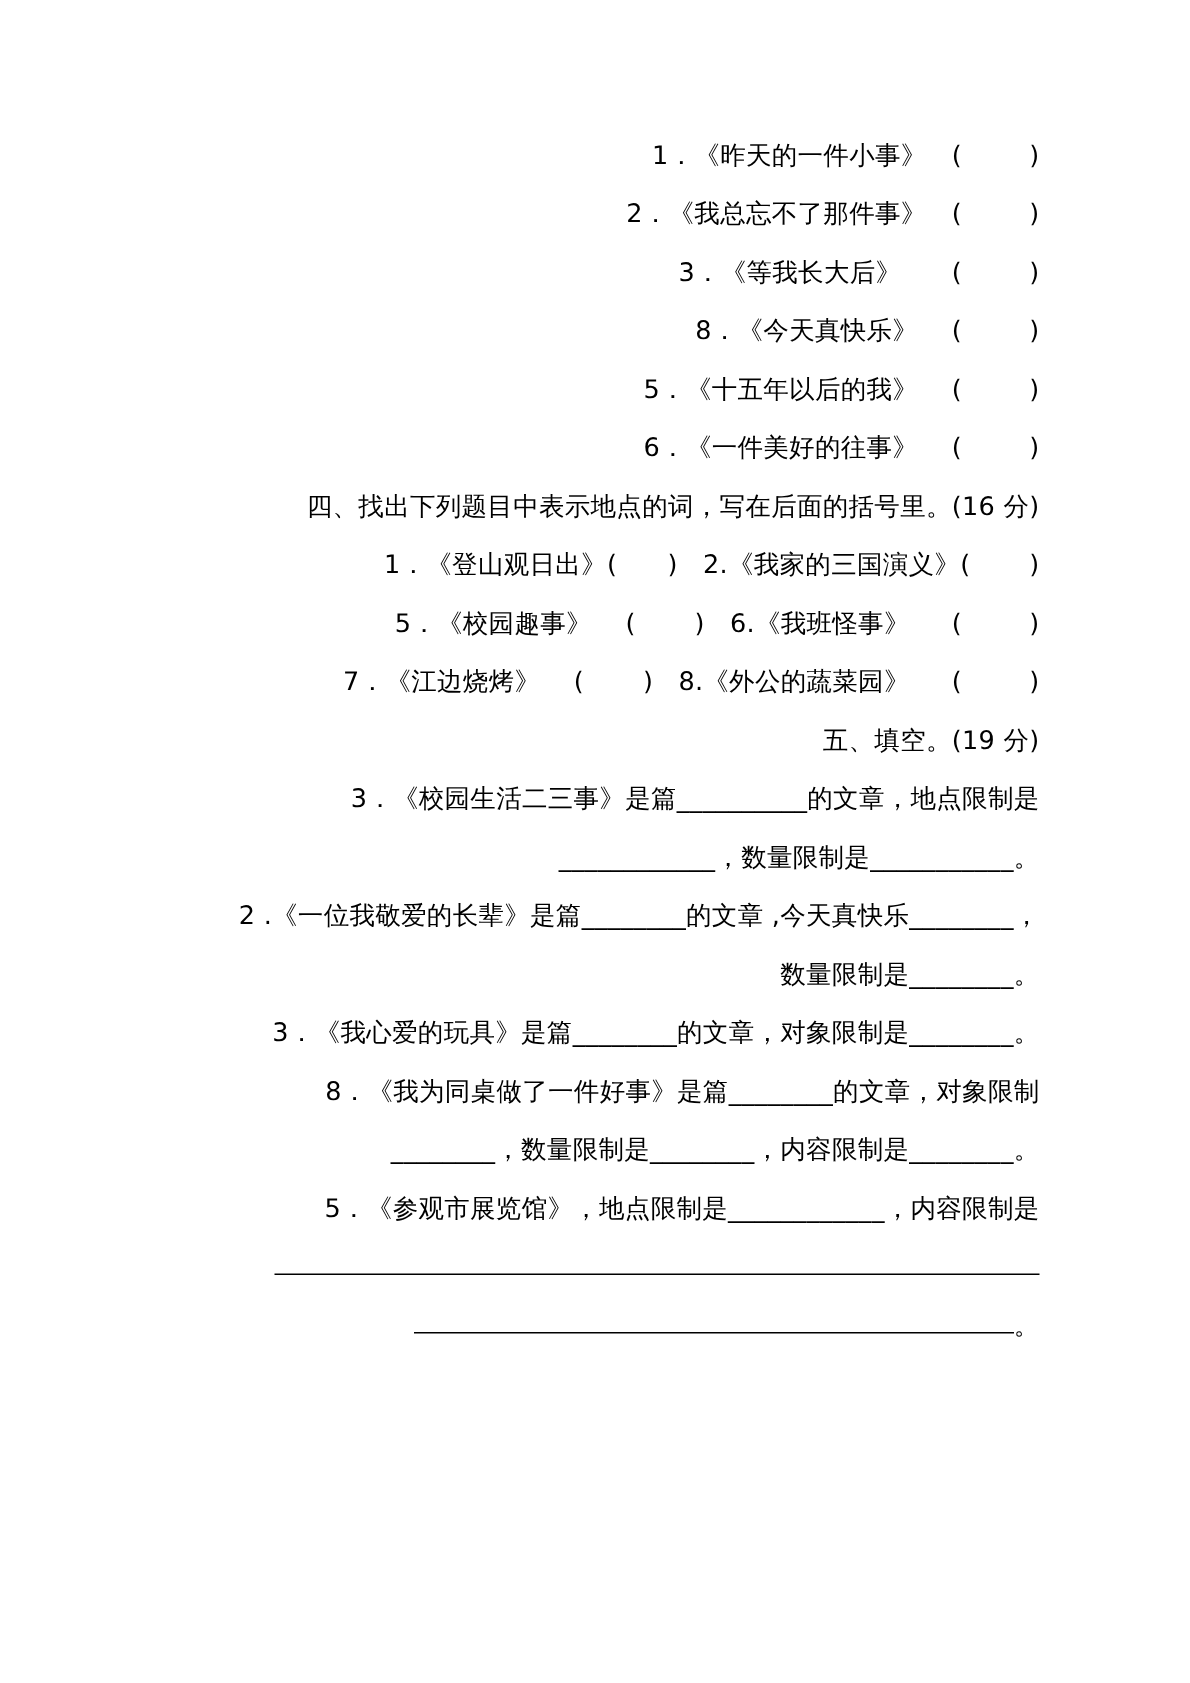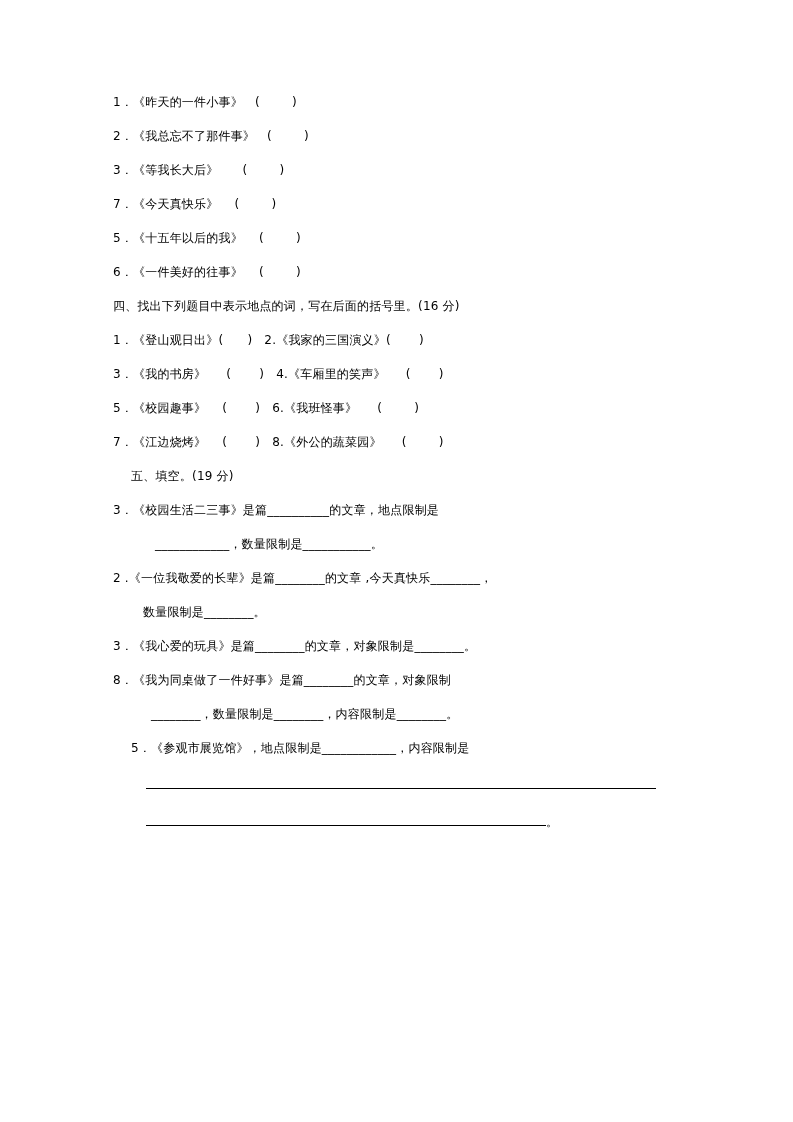--- a/index.html
+++ b/index.html
@@ -23,25 +23,26 @@
     height: 1122px;
     padding: 0;
   }
   .content {
     position: absolute;
     left: 113px;
     top: 96px;
     width: 580px;
   }
   .line {
-    font-size: 12px;
+    font-size: 17px;
     line-height: 1.0;
     margin-bottom: 22px;
     white-space: pre;
     letter-spacing: 0.2px;
+    text-align: right;
   }
   .line.indent1 { padding-left: 0px; }
   .line.indent2 { padding-left: 18px; }
   .line.sub { padding-left: 42px; }
   .line.sub2 { padding-left: 38px; }
   .line.sub3 { padding-left: 30px; }
   .line.blank-line { padding-left: 33px; }
   .longrule {
     display: inline-block;
     border-bottom: 1px solid #000;
@@ -53,28 +54,27 @@
 </style>
 </head>
 <body>
 
 <div class="page">
   <div class="content">
 
     <div class="line indent1">1．《昨天的一件小事》   (        )</div>
     <div class="line indent1">2．《我总忘不了那件事》   (        )</div>
     <div class="line indent1">3．《等我长大后》      (        )</div>
-    <div class="line indent1">7．《今天真快乐》    (        )</div>
+    <div class="line indent1">8．《今天真快乐》    (        )</div>
     <div class="line indent1">5．《十五年以后的我》    (        )</div>
     <div class="line indent1">6．《一件美好的往事》    (        )</div>
 
     <div class="line indent1">四、找出下列题目中表示地点的词，写在后面的括号里。(16 分)</div>
 
     <div class="line indent1">1．《登山观日出》(      )   2.《我家的三国演义》(       )</div>
-    <div class="line indent1">3．《我的书房》     (       )   4.《车厢里的笑声》     (       )</div>
     <div class="line indent1">5．《校园趣事》    (       )   6.《我班怪事》     (        )</div>
     <div class="line indent1">7．《江边烧烤》    (       )   8.《外公的蔬菜园》     (        )</div>
 
     <div class="line indent2">五、填空。(19 分)</div>
 
     <div class="line indent1"><span>3．《校园生活二三事》是篇</span><span>__________</span><span>的文章，地点限制是</span></div>
     <div class="line sub"><span>____________</span><span>，数量限制是</span><span>___________</span><span>。</span></div>
 
     <div class="line indent1"><span>2 .《一位我敬爱的长辈》是篇</span><span>________</span><span>的文章 ,今天真快乐</span><span>________</span><span>，</span></div>
     <div class="line sub3"><span>数量限制是</span><span>________</span><span>。</span></div>

